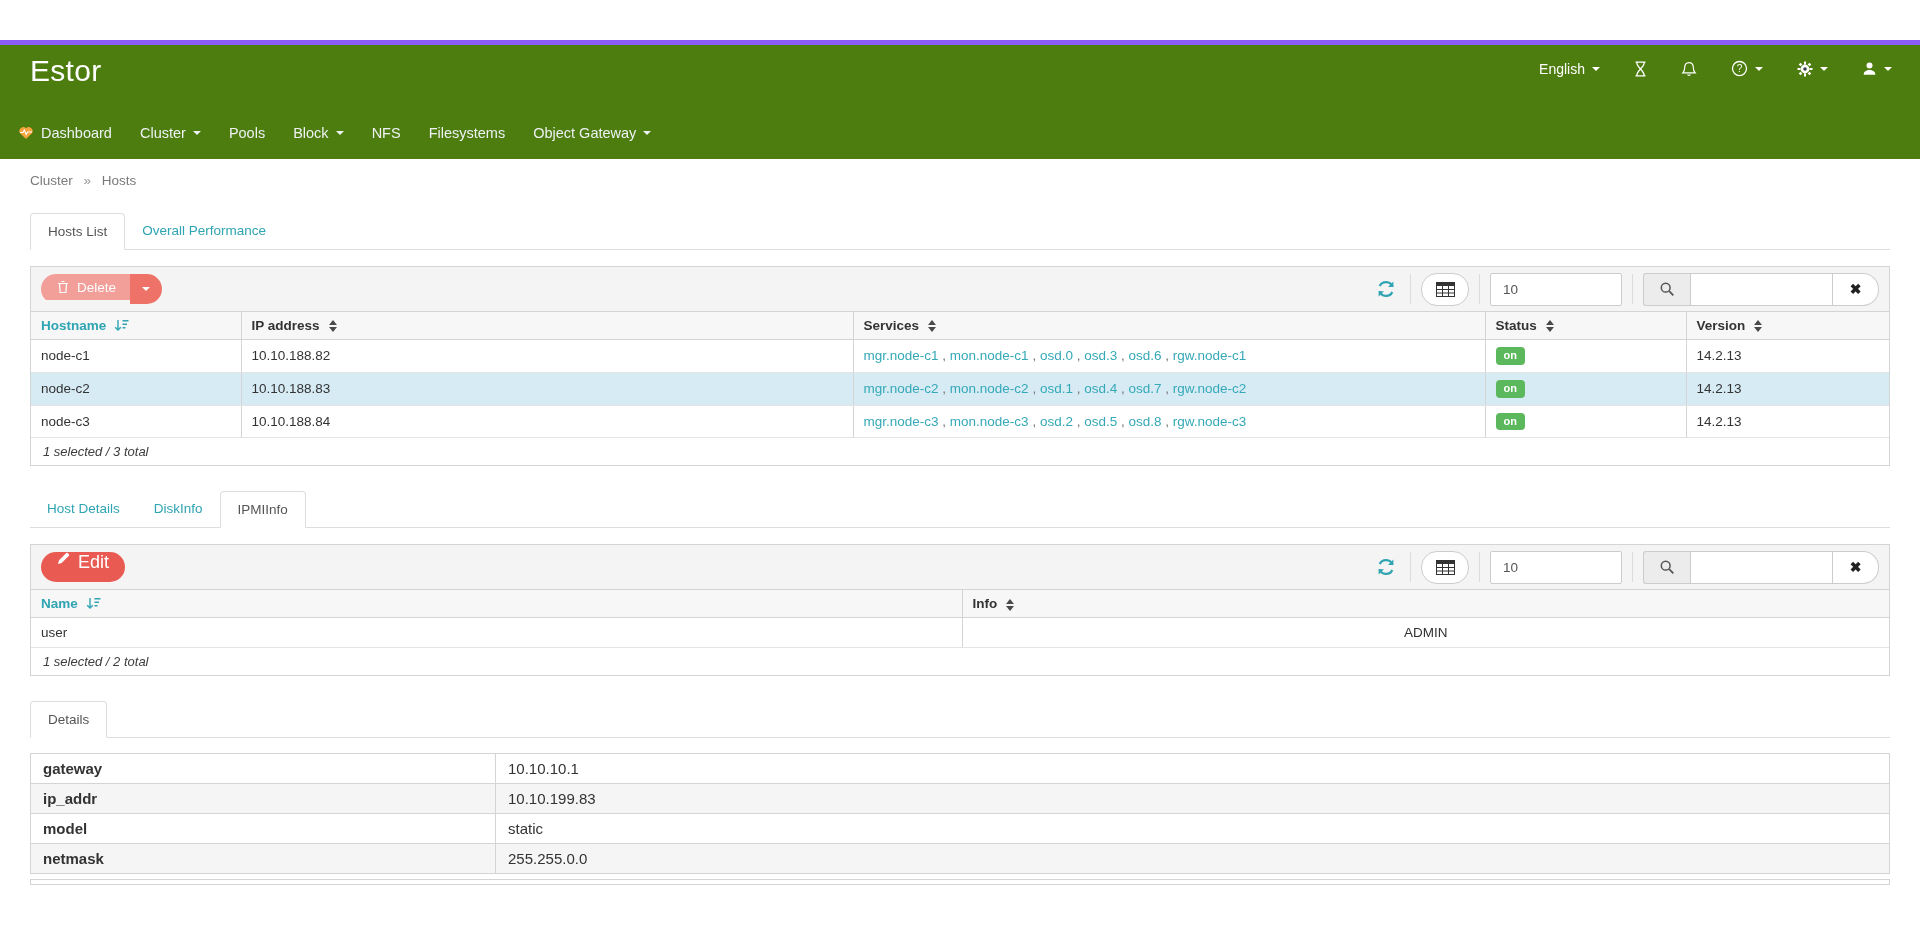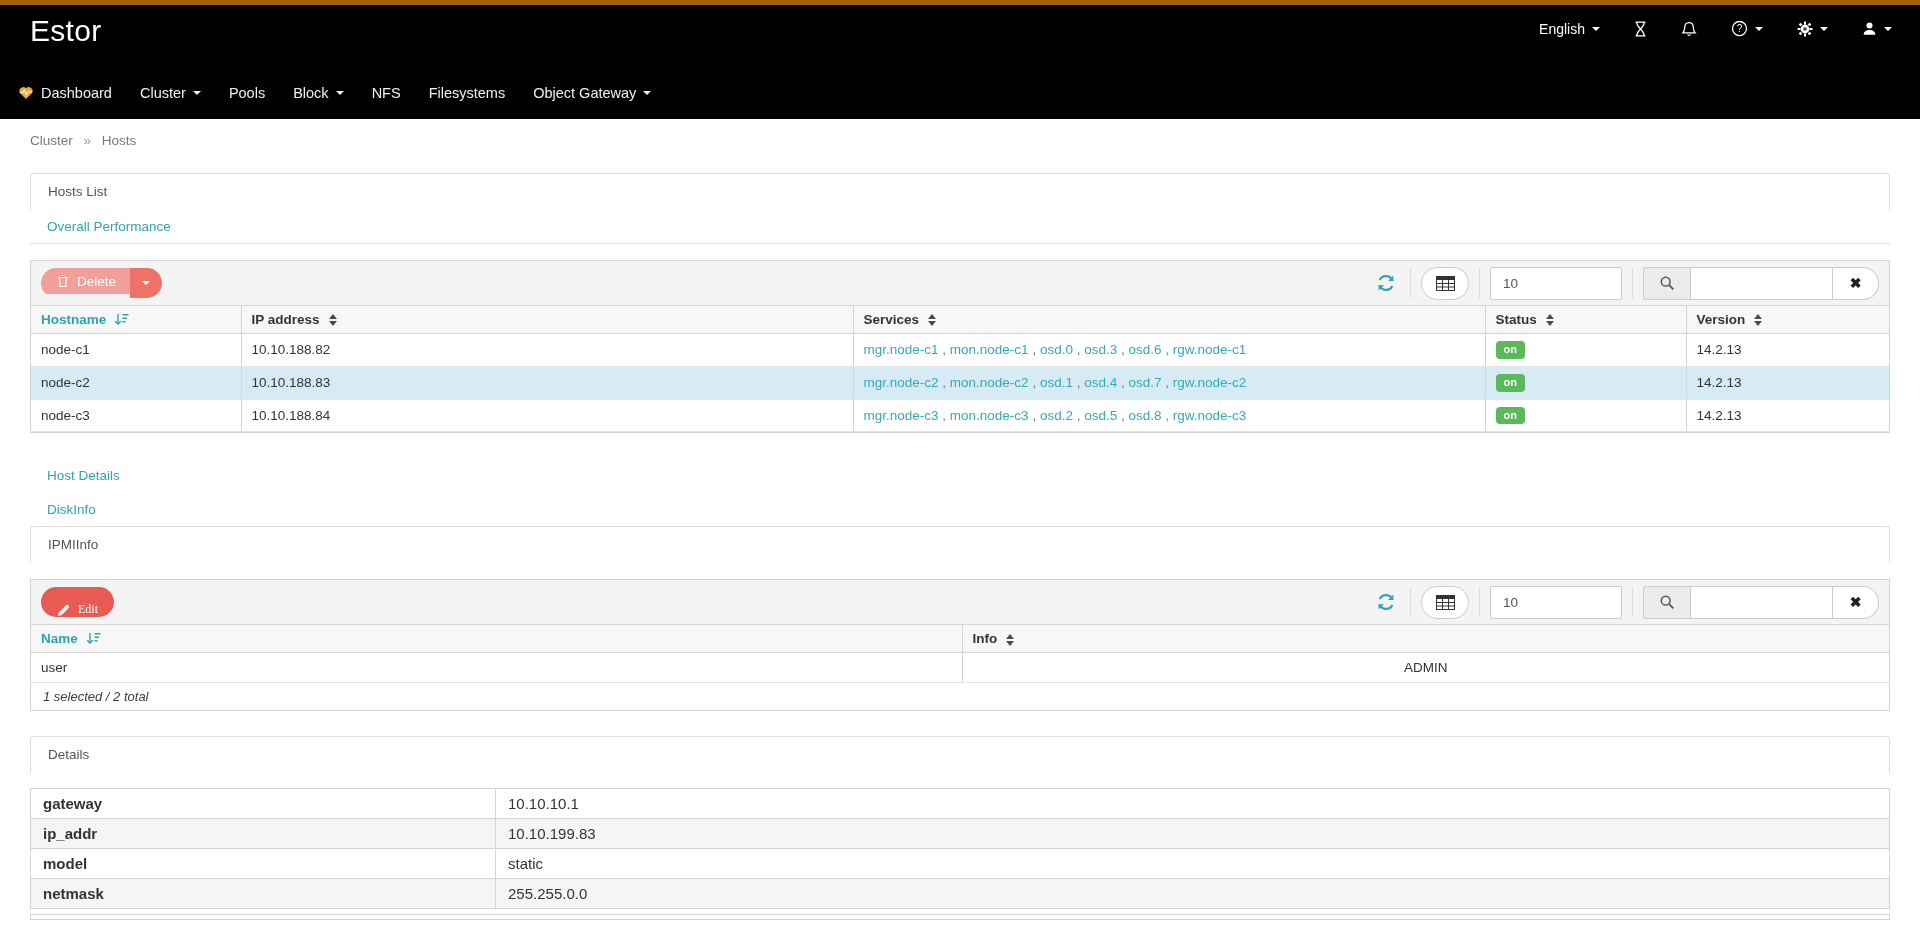--- a/index.html
+++ b/index.html
@@ -1,56 +1,56 @@
 <!DOCTYPE html>
 <html><head>
 <meta charset="utf-8">
 <style>
   html,body{margin:0;padding:0;}
   body{width:1920px;height:936px;background:#fff;color:#333;font-family:"Liberation Sans",sans-serif;font-size:13px;overflow:hidden;}
   a{text-decoration:none;}
 
   
-  .navbar{background:#000000;border-top:5px solid #a16207;height:114px;}
+  .navbar{background:#4d7c0f;border-top:5px solid #8b5cf6;height:114px;margin-top:40px;}
   .brand-row{display:flex;justify-content:space-between;align-items:flex-start;padding:6px 28px 0 30px;height:62px;box-sizing:border-box;}
   .brand{color:#fff;font-size:30px;font-weight:400;line-height:1.35;letter-spacing:.3px;}
   .top-controls{display:flex;align-items:center;gap:34px;padding-top:9px;}
   .top-item{color:#fff;font-size:14px;display:flex;align-items:center;gap:7px;cursor:pointer;}
   .caret{display:inline-block;width:0;height:0;border-left:4px solid transparent;border-right:4px solid transparent;border-top:4px solid currentColor;}
   .main-nav{display:flex;align-items:center;padding:0 18px;height:52px;}
   .nav-item{color:#eef2f4;font-size:14.5px;padding:12px 14px;display:flex;align-items:center;gap:7px;cursor:pointer;}
   .nav-item:first-child{padding-left:0;}
 
   
   .breadcrumb{padding:14px 30px 0;color:#7a7a7a;font-size:13.5px;}
   .crumb-sep{margin:0 7px;color:#999;}
 
   
-  .tabs{display:flex;margin:25px 30px 0;border-bottom:1px solid #ddd;flex-direction:column;}
+  .tabs{display:flex;margin:25px 30px 0;border-bottom:1px solid #ddd;}
   .tab{padding:10px 17px;font-size:13.5px;margin-bottom:-1px;cursor:pointer;}
   .tab.active{background:#fff;border:1px solid #ddd;border-bottom:1px solid #fff;border-radius:4px 4px 0 0;color:#555;}
   .tab.inactive{color:#2fa4b2;}
 
   
   .panel{margin:16px 30px 0;border:1px solid #d4d4d4;}
   .toolbar{background:#f4f4f4;height:44px;display:flex;justify-content:space-between;align-items:center;padding:0 10px;}
   .controls{display:flex;align-items:center;}
   .vsep{width:1px;height:30px;background:#dcdcdc;margin:0 10px;}
   .icon-btn{background:none;border:0;padding:0 4px;cursor:pointer;display:flex;align-items:center;}
   .btn-grid{width:48px;height:33px;border:1px solid #ccc;border-radius:16px;background:#fff;display:flex;align-items:center;justify-content:center;cursor:pointer;}
   .pagesize{width:132px;height:33px;box-sizing:border-box;border:1px solid #ccc;border-radius:2px;padding:0 12px;font-size:13.5px;color:#555;font-family:inherit;background:#fff;}
   .search-group{display:flex;height:33px;width:236px;}
   .search-addon{width:47px;background:#ececec;border:1px solid #ccc;border-right:0;display:flex;align-items:center;justify-content:center;border-radius:3px 0 0 3px;box-sizing:border-box;}
   .search-input{flex:1;min-width:0;border:1px solid #ccc;padding:0 8px;font-size:13.5px;font-family:inherit;}
   .search-clear{width:46px;background:#fff;border:1px solid #ccc;border-left:0;border-radius:0 16px 16px 0;font-size:14px;font-weight:bold;color:#222;cursor:pointer;}
 
   .btn-delete{display:flex;border-radius:16px;overflow:hidden;color:#fff;font-size:13.5px;cursor:pointer;}
   .btn-delete .seg-main{background:#f29e99;display:flex;align-items:center;gap:8px;padding:0 14px 0 16px;height:26px;}
   .btn-delete .seg-caret{background:#ee7268;display:flex;align-items:center;padding:0 12px;height:30px;}
-  .btn-edit{background:#e95b52;border:0;border-radius:15px;color:#fff;font-size:12px;height:30px;display:flex;align-items:flex-end;gap:8px;padding:0 16px;cursor:pointer;font-family:Liberation Serif, serif;}
+  .btn-edit{background:#e95b52;border:0;border-radius:15px;color:#fff;font-size:18px;height:30px;display:flex;align-items:flex-start;gap:8px;padding:0 16px;cursor:pointer;font-family:Liberation Sans, sans-serif;}
 
   
   table.grid{width:100%;border-collapse:collapse;font-size:13.5px;color:#333;table-layout:fixed;}
   table.grid th{background:#f7f7f7;border-top:1px solid #d4d4d4;border-bottom:1px solid #d4d4d4;font-weight:700;text-align:left;padding:6px 10px;height:28px;box-sizing:border-box;white-space:nowrap;}
   table.grid th + th, table.grid td + td{border-left:1px solid #d4d4d4;}
   table.grid td{padding:7px 10px;height:30px;box-sizing:border-box;border-bottom:1px solid #e4e4e4;background:#fff;white-space:nowrap;overflow:hidden;}
   table.grid tbody tr:nth-child(even) td{background:#f5f5f5;}
   table.grid tbody tr.selected td{background:#d7ebf5;}
   .th-sorted{color:#2fa4b2;}
   .sort-both{display:inline-flex;flex-direction:column;gap:2px;margin-left:9px;vertical-align:middle;}
@@ -273,20 +273,21 @@
         </tr>
         <tr>
           <td>node-c3</td>
           <td>10.10.188.84</td>
           <td><a class="svc-link">mgr.node-c3</a><span class="svc-sep"> , </span><a class="svc-link">mon.node-c3</a><span class="svc-sep"> , </span><a class="svc-link">osd.2</a><span class="svc-sep"> , </span><a class="svc-link">osd.5</a><span class="svc-sep"> , </span><a class="svc-link">osd.8</a><span class="svc-sep"> , </span><a class="svc-link">rgw.node-c3</a></td>
           <td><span class="badge-on">on</span></td>
           <td>14.2.13</td>
         </tr>
       </tbody>
   </table>
+  <div class="panel-footer">1 selected / 3 total</div>
 </div>
 
 <div class="tabs">
   <div class="tab inactive">Host Details</div>
   <div class="tab inactive">DiskInfo</div>
   <div class="tab active">IPMIInfo</div>
 </div>
 
 <div class="panel">
   <div class="toolbar">

